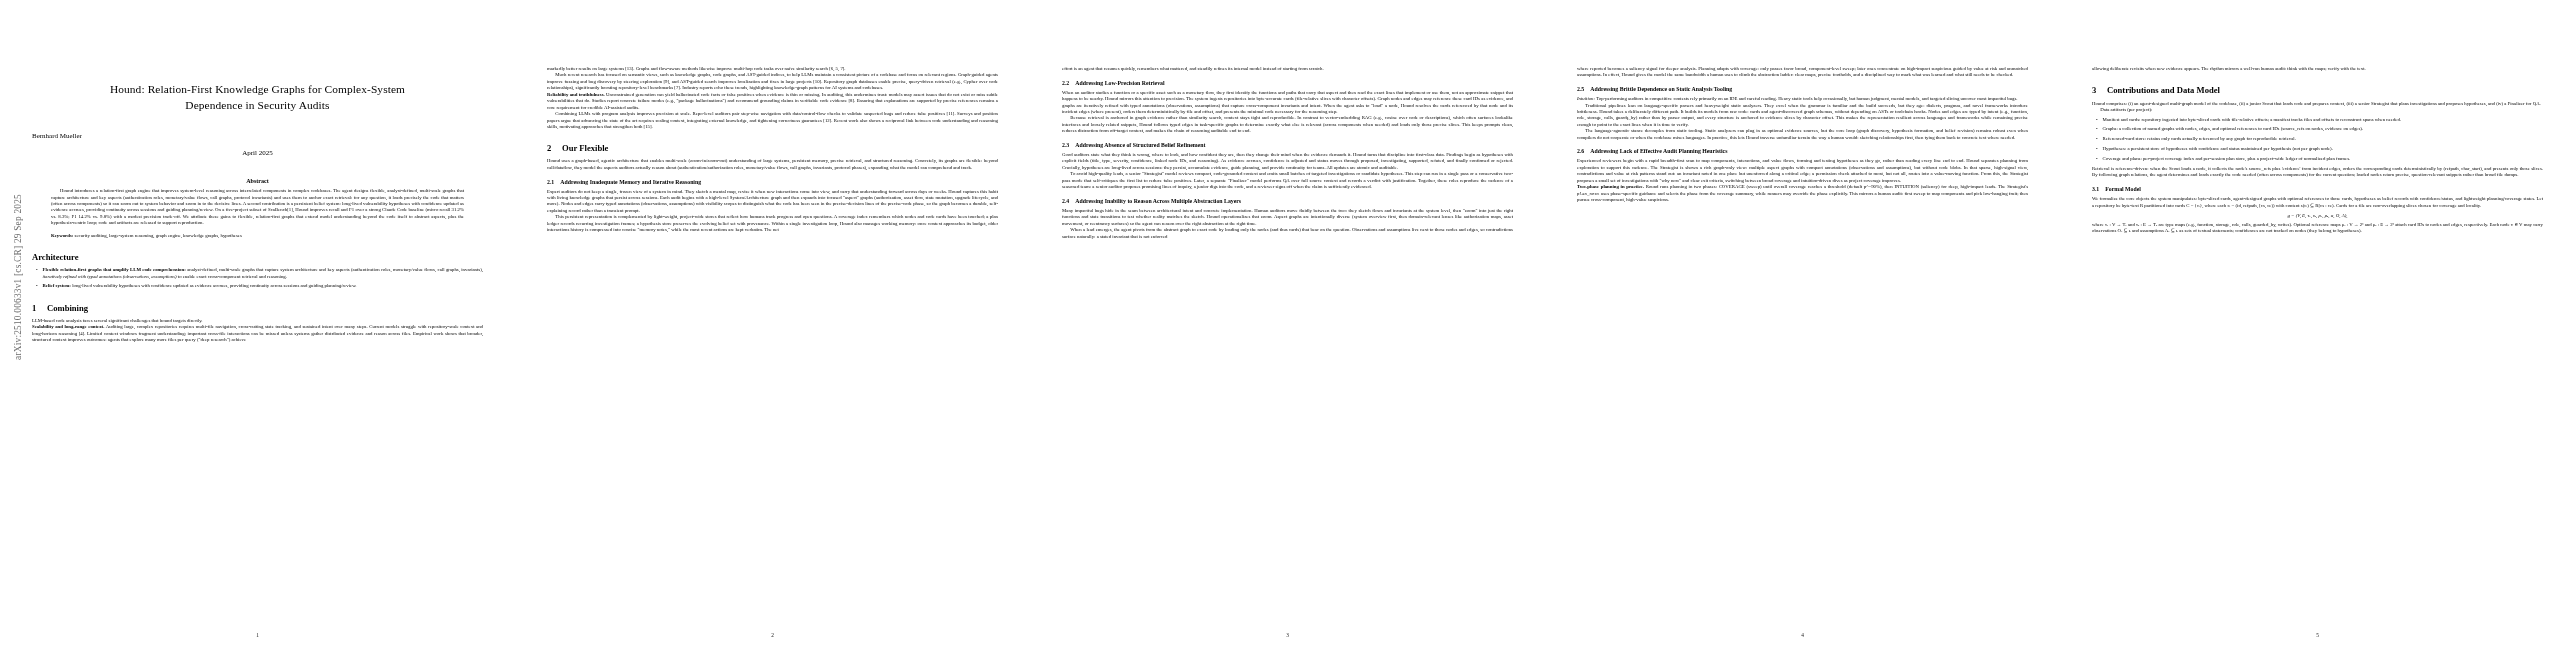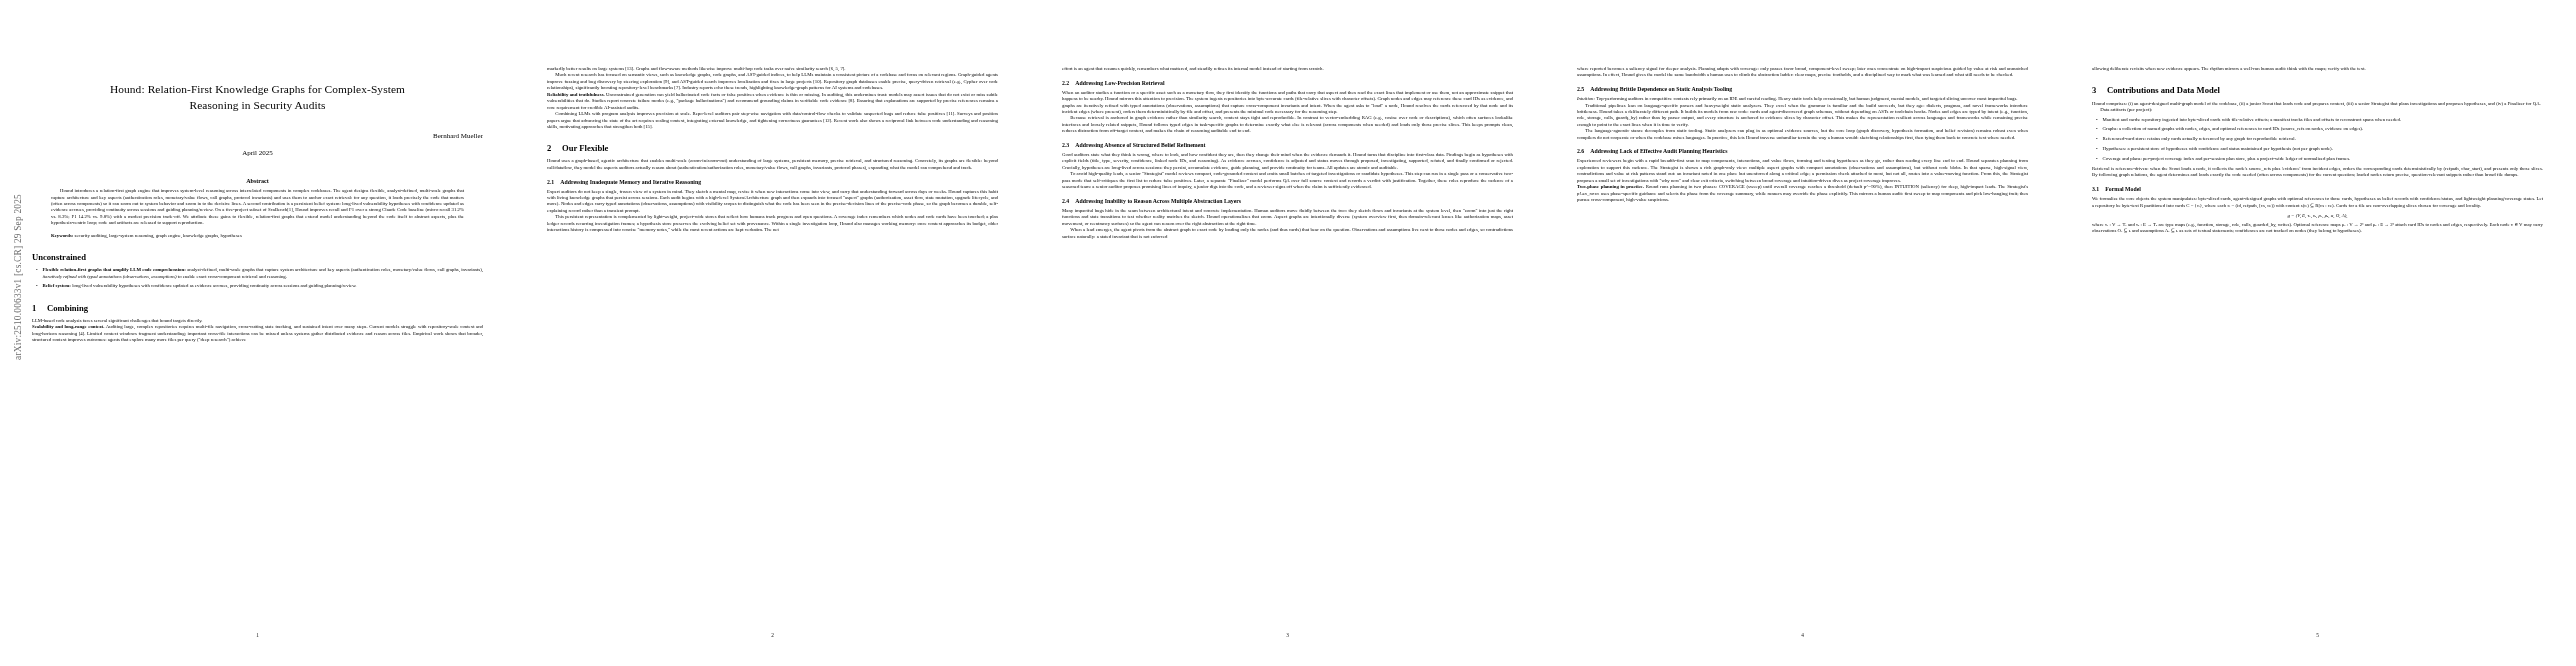--- a/index.html
+++ b/index.html
@@ -57,21 +57,21 @@
   
   .doc-title {
     text-align: center;
     font-size: 11.4px;
     line-height: 1.42;
     font-weight: 400;
     margin: 14.5px 0 0 0;
     letter-spacing: 0.1px;
   }
   .doc-author {
-    text-align: right;
+    text-align: left;
     font-size: 7px;
     margin: 19px 0 0 0;
   }
   .doc-date {
     text-align: center;
     font-size: 7px;
     margin: 9.4px 0 0 0;
   }
   .abs-head {
     text-align: center;
@@ -150,32 +150,32 @@
 </head>
 <body>
 
 <div id="viewer">
 
   <div class="page">
     <div class="arxiv-stamp">arXiv:2510.00633v1  [cs.CR]  29 Sep 2025</div>
     <div class="page-inner">
       <div class="doc-title">
         <span>Hound: Relation-First Knowledge Graphs for Complex-System</span><br>
-        <span>Reasoning in Security Audits</span>
+        <span>Dependence in Security Audits</span>
       </div>
       <div class="doc-author">Bernhard Mueller</div>
       <div class="doc-date">April 2025</div>
       <div class="abs-head">Abstract</div>
       <p class="abstract">Hound introduces a relation-first graph engine that improves system-level reasoning across interrelated components in complex codebases. The agent designs flexible, analyst-defined, multi-scale graphs that capture architecture and key aspects (authentication roles, monetary/value flows, call graphs, protocol invariants) and uses them to anchor exact retrieval: for any question, it loads precisely the code that matters (often across components) so it can zoom out to system behavior and zoom in to the decisive lines. A second contribution is a persistent belief system: long-lived vulnerability hypotheses with confidence updated as evidence accrues, providing continuity across sessions and guiding planning/review. On a five-project subset of ScaBench[1], Hound improves recall and F1 over a strong Claude Code baseline (micro recall 31.2% vs. 8.3%; F1 14.2% vs. 9.8%) with a modest precision trade-off. We attribute these gains to flexible, relation-first graphs that extend model understanding beyond the code itself to abstract aspects, plus the hypothesis-centric loop; code and artifacts are released to support reproduction.</p>
       <p class="keywords">
         <b>Keywords:</b>
         <span>security auditing, large-system reasoning, graph engine, knowledge graphs, hypotheses</span>
       </p>
 
-      <h1 class="sec">Unconstrained</h1>
+      <h1 class="sec">Architecture</h1>
       <ul class="bul">
         <li>
           <b>Flexible relation-first graphs that amplify LLM code comprehension:</b><span> analyst-defined, multi-scale graphs that capture system architecture and key aspects (authentication roles, monetary/value flows, call graphs, invariants), </span><i>iteratively refined with typed annotations (observations, assumptions)</i><span> to enable exact cross-component retrieval and reasoning.</span>
         </li>
         <li>
           <b>Belief system:</b><span> long-lived vulnerability hypotheses with confidence updated as evidence accrues, providing continuity across sessions and guiding planning/review.</span>
         </li>
       </ul>
 
       <h1 class="sec">

